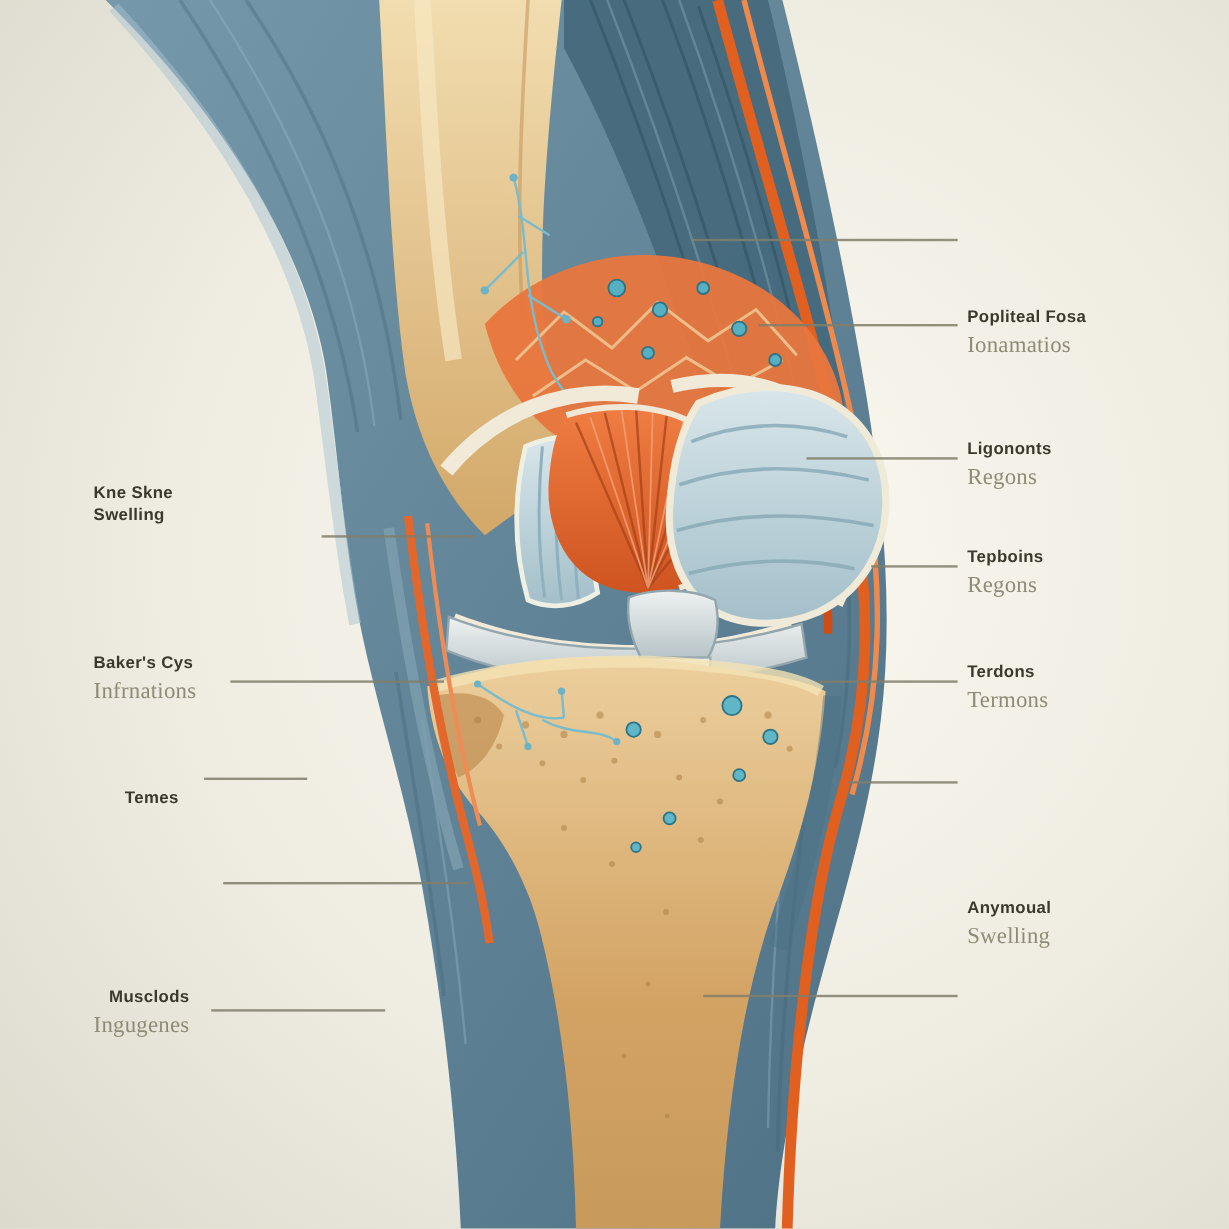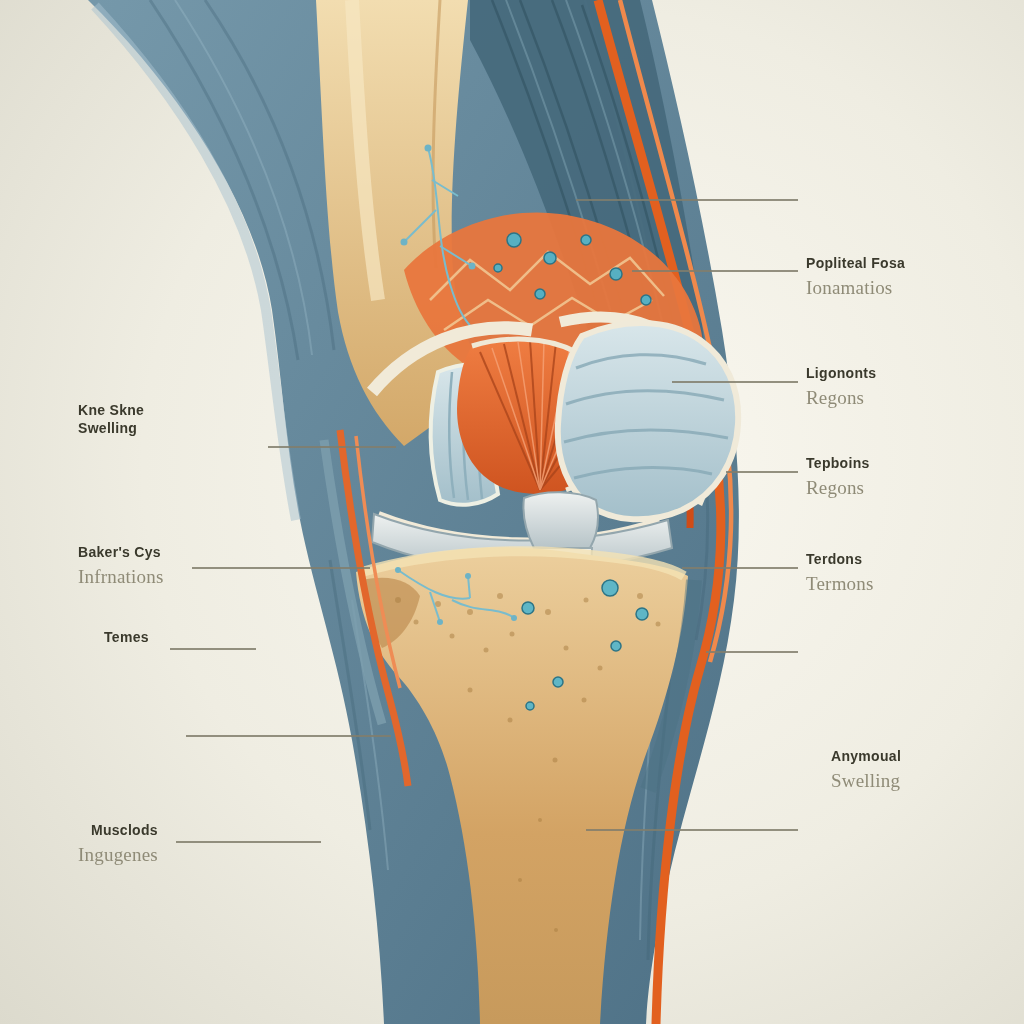--- a/index.html
+++ b/index.html
@@ -241,21 +241,21 @@
     <div class="t">Swelling</div>
   </div>
   <div class="leader" style="left:268px;top:446px;width:128px;"></div>
 
   <div class="label" style="left:78px;top:544px;">
     <div class="t">Baker's Cys</div>
     <div class="s">Infrnations</div>
   </div>
   <div class="leader" style="left:192px;top:567px;width:178px;"></div>
 
-  <div class="label" style="left:104px;top:629px;">
+  <div class="label" style="left:104px;top:656px;">
     <div class="t">Temes</div>
   </div>
   <div class="leader" style="left:170px;top:648px;width:86px;"></div>
 
   <div class="leader" style="left:186px;top:735px;width:205px;"></div>
 
   <div class="label" style="left:78px;top:822px;text-align:right;">
     <div class="t">Musclods</div>
     <div class="s">Ingugenes</div>
   </div>
@@ -282,20 +282,20 @@
   <div class="leader" style="left:726px;top:471px;width:72px;"></div>
 
   <div class="label" style="left:806px;top:551px;">
     <div class="t">Terdons</div>
     <div class="s">Termons</div>
   </div>
   <div class="leader" style="left:682px;top:567px;width:116px;"></div>
 
   <div class="leader" style="left:706px;top:651px;width:92px;"></div>
 
-  <div class="label" style="left:806px;top:748px;margin-left:25px;">
+  <div class="label" style="left:806px;top:748px;">
     <div class="t">Anymoual</div>
     <div class="s">Swelling</div>
   </div>
 
   <div class="leader" style="left:586px;top:829px;width:212px;"></div>
 
 </div>
 
 </body></html>

